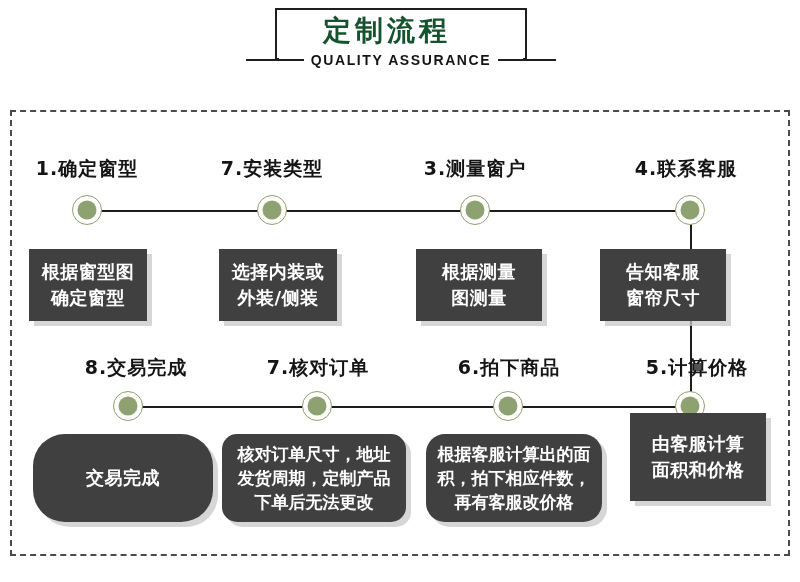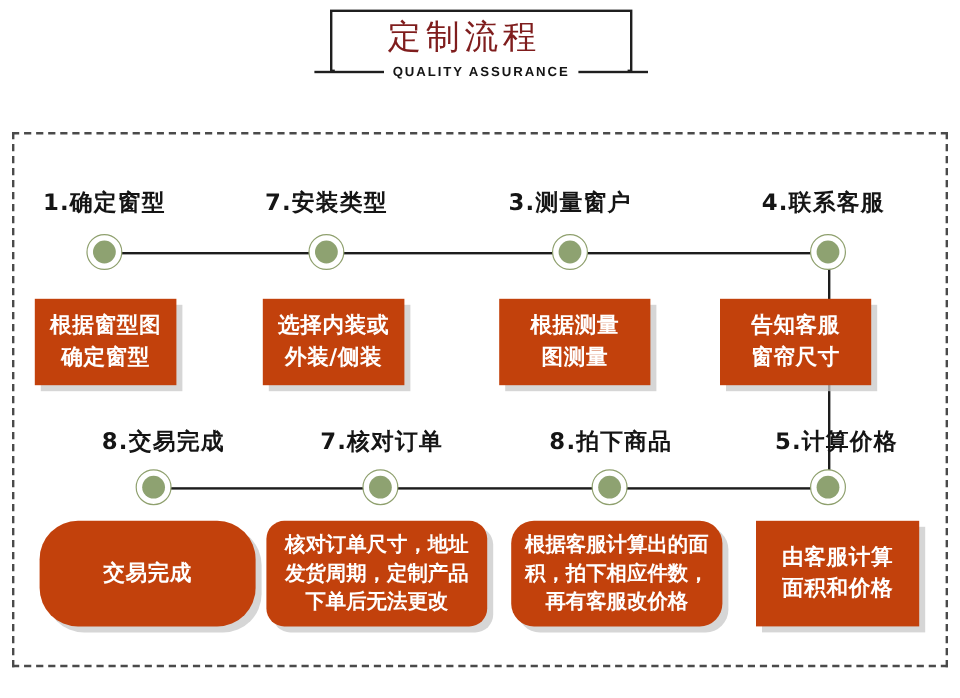--- a/index.html
+++ b/index.html
@@ -9,34 +9,34 @@
     position:relative;overflow:hidden;color:#1a1a1a;
   }
   
   #header-banner{
     position:absolute;left:275px;top:8px;width:252px;height:52px;
     border:2px solid #1f1f1f;box-sizing:border-box;
   }
   #header-title{
     position:absolute;left:275px;top:10px;width:224px;height:42px;
     display:flex;align-items:center;justify-content:center;
-    font-size:28px;font-weight:400;letter-spacing:4px;color:#7f1d1d;
+    font-size:28px;font-weight:700;letter-spacing:4px;color:#14532d;
     font-family:"DejaVu Sans","Liberation Sans",sans-serif;
   }
   
   #header-subtitle-mask{
     position:absolute;left:279px;top:52px;width:244px;height:16px;background:#ffffff;
   }
   #header-subtitle-wrap{
     position:absolute;left:255px;top:51px;width:292px;height:18px;
     display:flex;align-items:center;justify-content:center;gap:7px;
   }
   .subtitle-rule{height:0;border-top:2px solid #1f1f1f;flex:0 0 58px;}
   #header-subtitle{
-    font-size:11px;font-weight:700;letter-spacing:1.6px;color:#141414;
+    font-size:14px;font-weight:700;letter-spacing:1.6px;color:#141414;
     white-space:nowrap;font-family:"Liberation Sans",sans-serif;
   }
 
   
   #flow-frame{
     position:absolute;left:10px;top:110px;width:780px;height:446px;
     border:2px dashed #4a4a4a;box-sizing:border-box;
   }
 
   
@@ -56,21 +56,21 @@
     position:absolute;width:30px;height:30px;border-radius:50%;
     background:#ffffff;border:1.5px solid #8fa06e;
     box-sizing:border-box;transform:translate(-50%,-50%);z-index:4;
   }
   .node::after{
     content:"";position:absolute;left:50%;top:50%;
     width:19px;height:19px;border-radius:50%;background:#8ea271;
     transform:translate(-50%,-50%);
   }
   .card{
-    position:absolute;background:#c2410c;box-sizing:border-box;
+    position:absolute;background:#404040;box-sizing:border-box;
     box-shadow:5px 5px 0 0 rgba(200,200,200,0.75);
     display:flex;align-items:center;justify-content:center;
     z-index:6;padding:4px 0;
   }
   .card-text{
     color:#ffffff;font-size:18px;font-weight:700;line-height:1.42;
     text-align:center;white-space:pre-line;letter-spacing:0.5px;
     font-family:"DejaVu Sans","Liberation Sans",sans-serif;
   }
   .card-text.tight{font-size:17px;letter-spacing:0;}
@@ -117,37 +117,37 @@
 </div>
 <div class="card" style="left:600px;top:249px;width:126px;height:72px;">
   <span class="card-text">告知客服
 窗帘尺寸</span>
 </div>
 
 <div class="rail" style="left:128px;top:406px;width:562px;"></div>
 
 <div class="step-label" style="left:136px;top:355px;">8.交易完成</div>
 <div class="step-label" style="left:318px;top:355px;">7.核对订单</div>
-<div class="step-label" style="left:509px;top:355px;">8.拍下商品</div>
+<div class="step-label" style="left:509px;top:355px;">6.拍下商品</div>
 <div class="step-label" style="left:697px;top:355px;">5.计算价格</div>
 
 <div class="node" style="left:128px;top:406px;"></div>
 <div class="node" style="left:317px;top:406px;"></div>
 <div class="node" style="left:508px;top:406px;"></div>
 <div class="node" style="left:690px;top:406px;"></div>
 
 <div class="card" style="left:33px;top:434px;width:180px;height:88px;border-radius:32px;">
   <span class="card-text">交易完成</span>
 </div>
 <div class="card" style="left:222px;top:434px;width:184px;height:88px;border-radius:15px;">
   <span class="card-text tight">核对订单尺寸，地址
 发货周期，定制产品
 下单后无法更改</span>
 </div>
 <div class="card" style="left:426px;top:434px;width:176px;height:88px;border-radius:19px;">
   <span class="card-text tight">根据客服计算出的面
 积，拍下相应件数，
 再有客服改价格</span>
 </div>
-<div class="card" style="left:630px;top:434px;width:136px;height:88px;">
+<div class="card" style="left:630px;top:413px;width:136px;height:88px;">
   <span class="card-text">由客服计算
 面积和价格</span>
 </div>
 
 </body></html>

